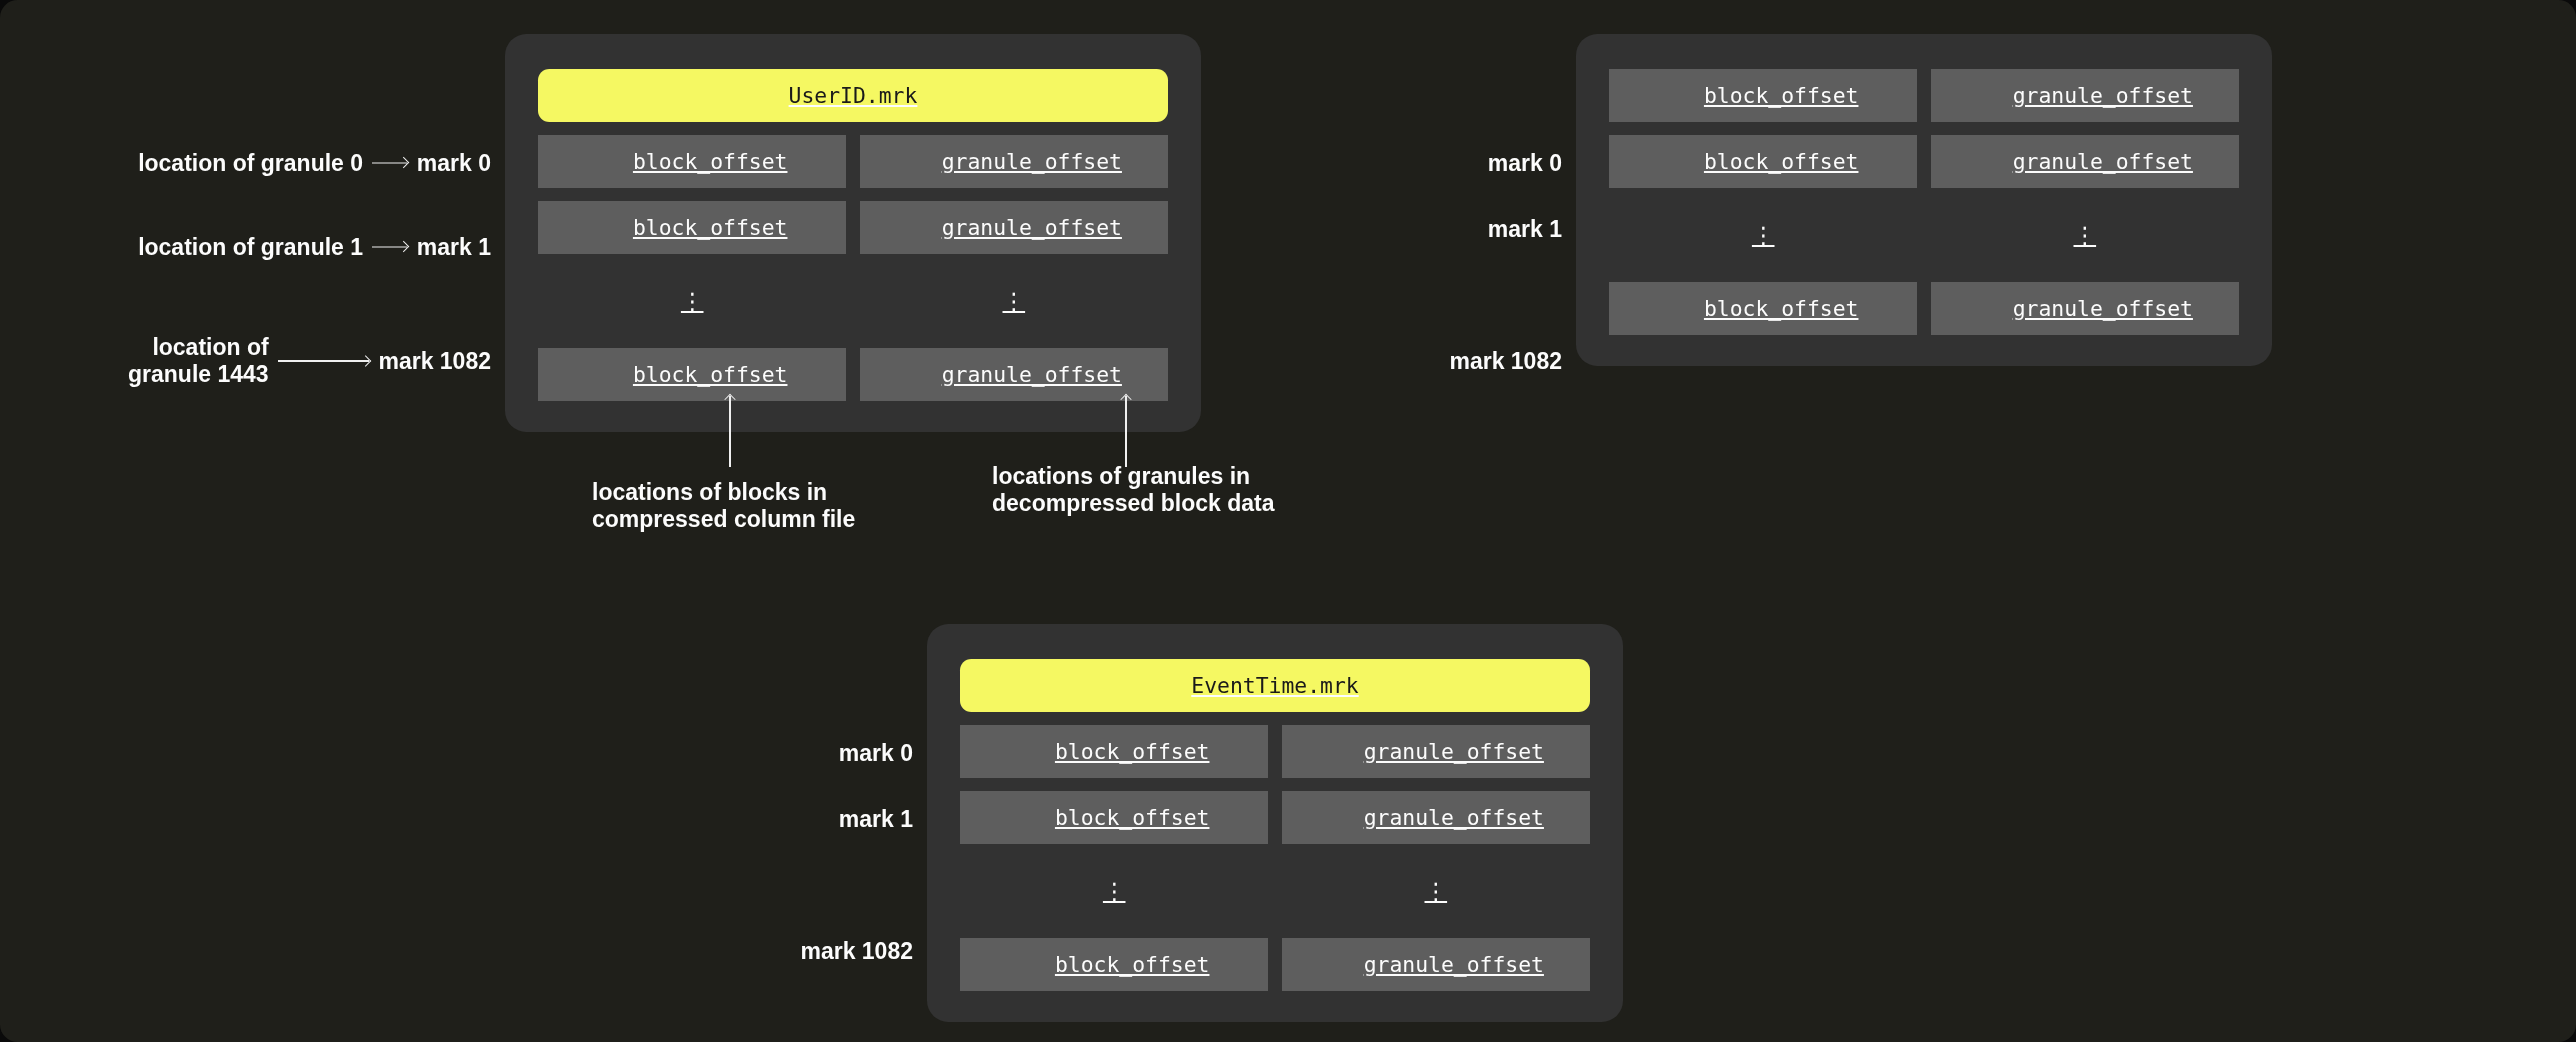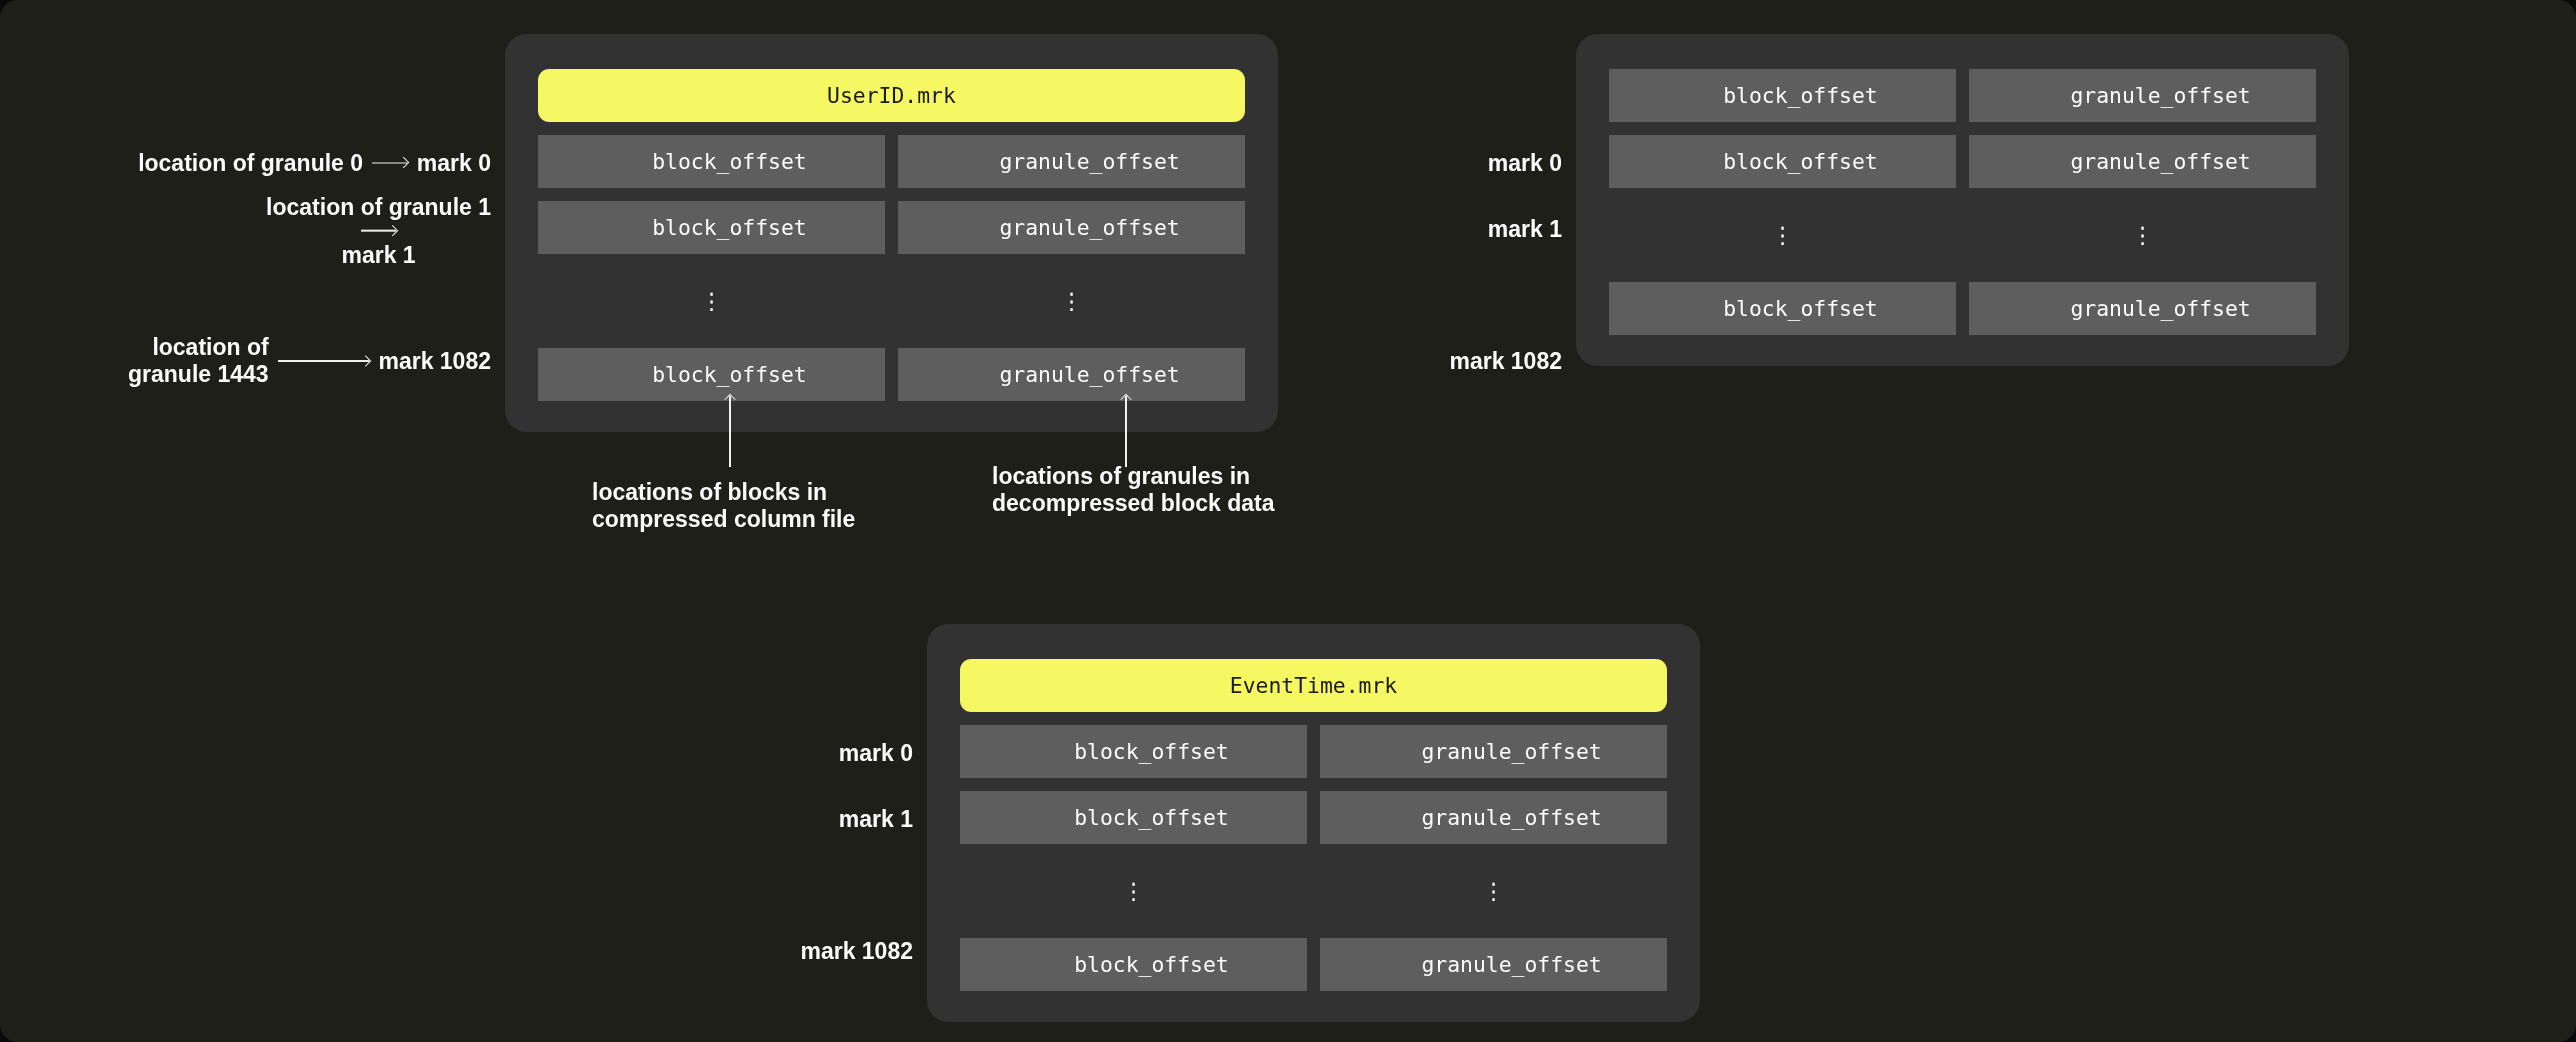--- a/index.html
+++ b/index.html
@@ -13,23 +13,24 @@
   }
   *{box-sizing:border-box;}
   html,body{margin:0;padding:0;background:#0a0a0a;width:2576px;height:1042px;overflow:hidden;}
   .canvas{
     position:relative;width:2576px;height:1042px;
     background:var(--page-bg);border-radius:17.6px;
     font-family:"Liberation Sans",sans-serif;color:var(--text-light);
   }
   .panel-wrap{position:absolute;width:847px;}
   .panel{
-    position:relative;width:773px;
+    position:relative;width:696px;
     background:var(--panel-bg);border-radius:21.4px;
     padding:35px 33px 31px 33px;
+    text-decoration:underline;
   }
   .hdr{
     height:53px;border-radius:11.3px;background:var(--accent-yellow);
     display:flex;align-items:center;justify-content:center;
     font-family:"DejaVu Sans Mono","Liberation Mono",monospace;
     font-size:21.4px;color:var(--text-dark);margin-bottom:13.2px;
   }
   .row{display:flex;gap:13.2px;margin-bottom:13.2px;}
   .cell{
     flex:1;height:53px;background:var(--cell-bg);
@@ -75,21 +76,21 @@
 <div class="canvas">
 
   <div class="panel-wrap" style="left:505px;top:34px;">
 
     <div class="side-row" style="top:129px;">
       <span class="loc">location of granule 0</span>
       <span class="h-arrow"></span>
       <span class="mark">mark 0</span>
     </div>
 
-    <div class="side-row" style="top:197px;flex-direction:column;">
+    <div class="side-row" style="top:213px;">
       <span class="loc">location of granule 1</span>
       <span class="h-arrow"></span>
       <span class="mark">mark 1</span>
     </div>
 
     <div class="side-row" style="top:327px;">
       <span class="loc two-line">
         <span>location of</span>
         <span>granule 1443</span>
       </span>

